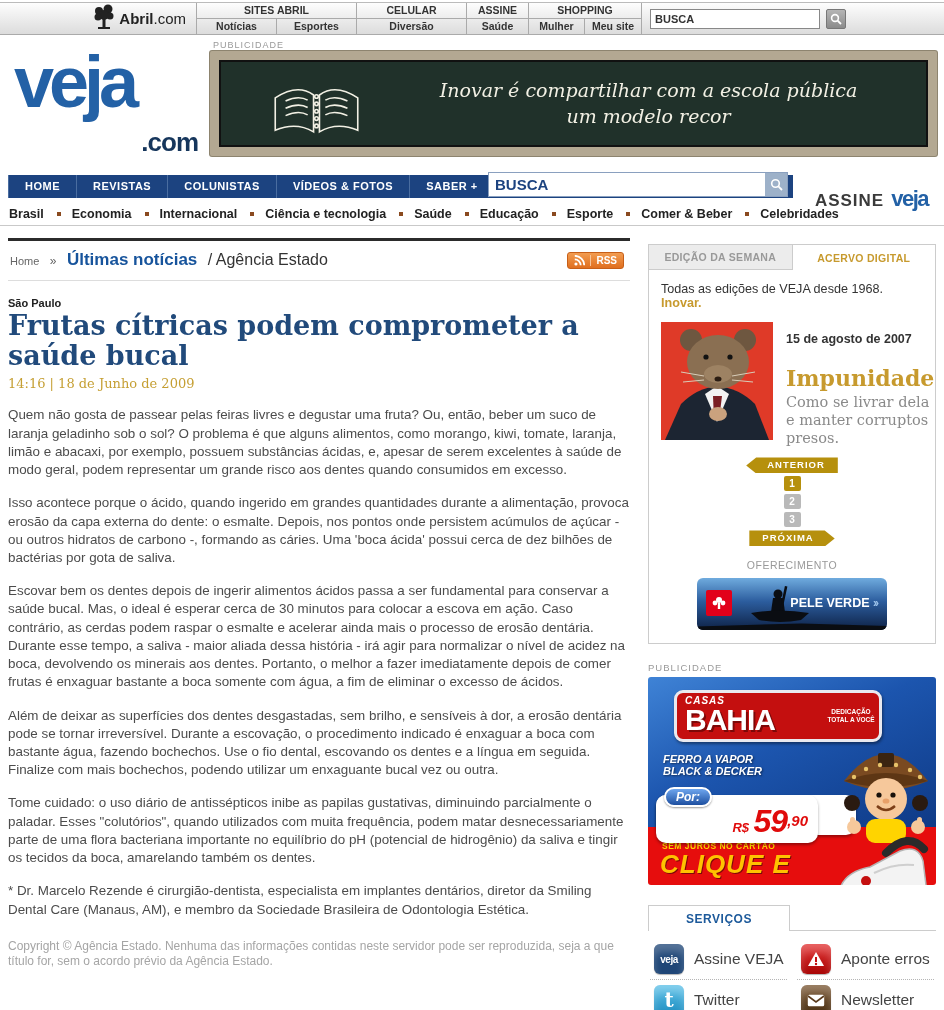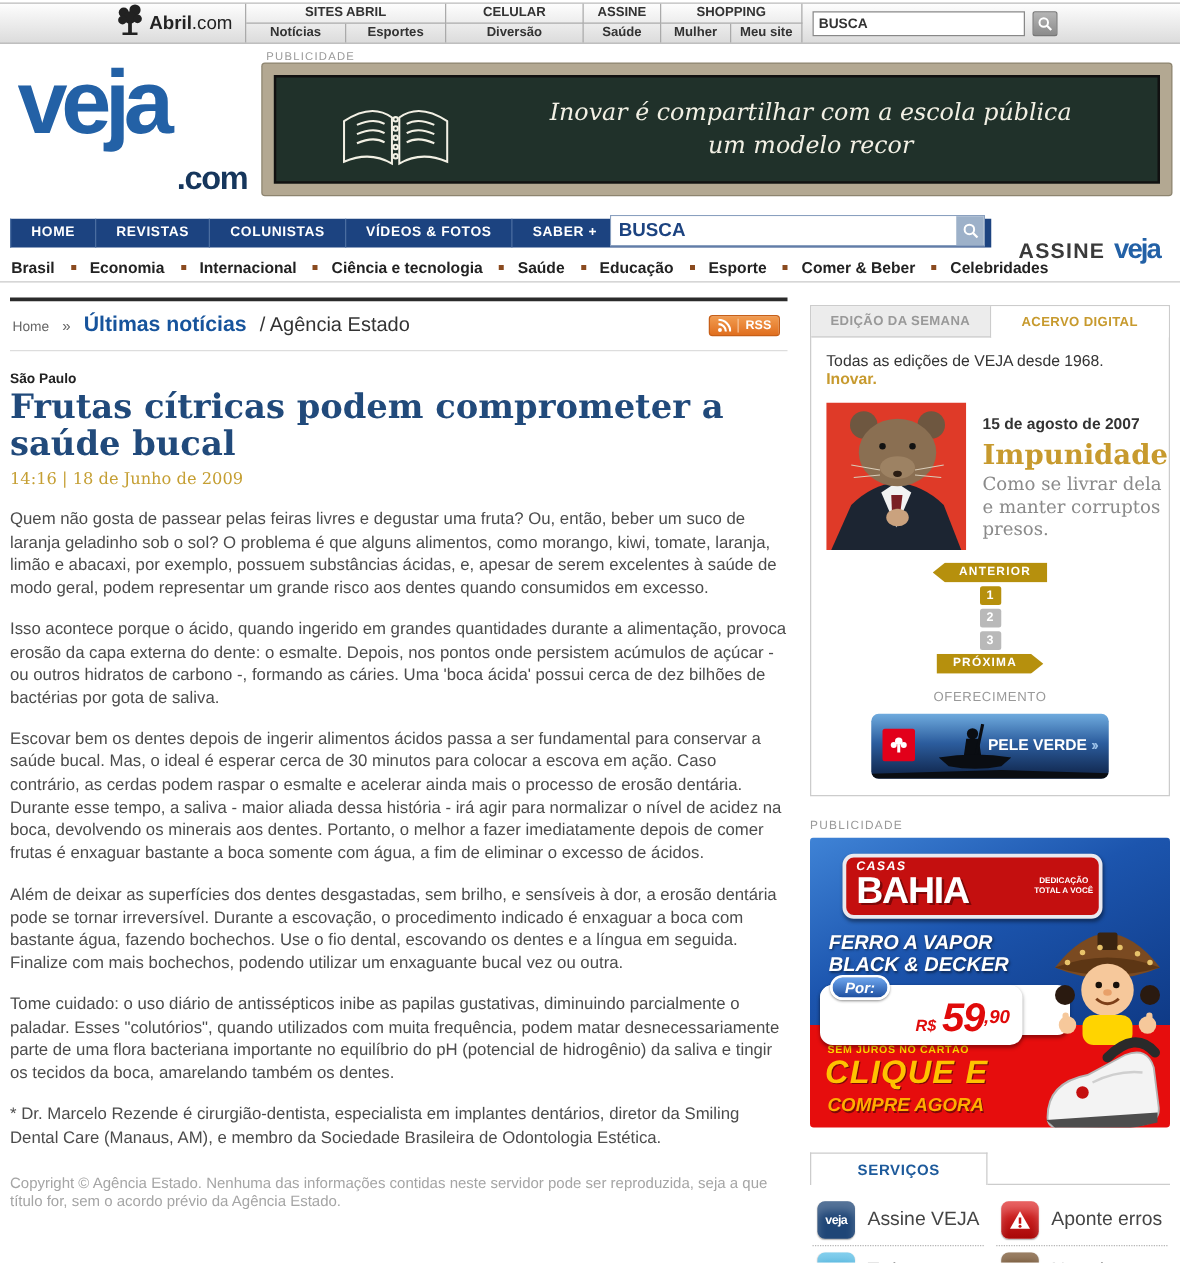--- a/index.html
+++ b/index.html
@@ -78,47 +78,47 @@
   .ed-tabs { display:flex; height:25px; }
   .ed-tab { flex:1; display:flex; align-items:center; justify-content:center; font-size:10.5px; font-weight:bold; letter-spacing:0.3px; cursor:pointer; }
   .ed-tab.inactive { background:#ececec; color:#999; border-right:1px solid #ccc; border-bottom:1px solid #ccc; }
   .ed-tab.active { background:#fff; color:#c79a2e; }
   .ed-intro { padding:12px 12px 8px 12px; font-size:12.6px; color:#333; }
   .ed-intro a { color:#c79a2e; font-weight:bold; text-decoration:none; cursor:pointer; }
   .ed-cover { display:flex; padding:4px 10px 0 12px; }
   .cover-art { width:112px; height:118px; flex:0 0 auto; cursor:pointer; }
   .cover-info { margin-left:13px; padding-top:10px; }
   .cover-date { font-size:12.5px; font-weight:bold; color:#333; }
-  .cover-title { font-family:"DejaVu Serif", serif; font-size:22px; font-weight:bold; color:#c79a2e; margin-top:5px; cursor:pointer; }
+  .cover-title { font-family:"DejaVu Serif", serif; font-size:22px; font-weight:bold; color:#c79a2e; margin-top:19px; cursor:pointer; }
   .cover-sub { font-family:"DejaVu Serif", serif; font-size:14.5px; color:#8a8a8a; line-height:1.25; margin-top:2px; }
   .pager { display:flex; align-items:center; justify-content:center; gap:3px; margin-top:10px;flex-direction:column; }
   .pg-prev, .pg-next { background:#b6900d; color:#fff; font-size:9.5px; font-weight:bold; letter-spacing:1px; line-height:16px; cursor:pointer; }
   .pg-prev { padding:0 13px 0 21px; clip-path:polygon(10px 0,100% 0,100% 100%,10px 100%,0 50%); }
   .pg-next { padding:0 21px 0 13px; clip-path:polygon(0 0,calc(100% - 10px) 0,100% 50%,calc(100% - 10px) 100%,0 100%); }
   .pg-num { width:17px; height:15px; border-radius:2px; color:#fff; font-size:10px; font-weight:bold; display:flex; align-items:center; justify-content:center; cursor:pointer; }
   .pg-num.on { background:#b6900d; }
   .pg-num.off { background:#b9b9b9; }
   .offer-label { text-align:center; font-size:10.5px; color:#999; letter-spacing:0.5px; margin-top:13px; }
   .pele-banner { width:190px; height:52px; margin:7px auto 13px auto; border-radius:6px; position:relative; overflow:hidden;
     background:linear-gradient(#6fabde 0%, #2c5d9e 45%, #0e2246 100%); cursor:pointer; }
   .pele-banner .strip { position:absolute; bottom:0; left:0; width:100%; height:10px; background:#0a0d12; clip-path:polygon(0 60%,55% 30%,100% 55%,100% 100%,0 100%); }
   .pele-logo { position:absolute; left:9px; top:12px; width:26px; height:26px; background:#e2001a; border-radius:2px; display:flex; align-items:center; justify-content:center; }
   .pele-text { position:absolute; right:10px; top:18px; font-size:12.5px; font-weight:bold; color:#fff; }
   .pele-text .arrows { color:#9cc1e8; font-size:12px; letter-spacing:-2px; }
 
   
   .pub2-label { font-size:9.5px; color:#999; letter-spacing:1px; margin:18px 0 4px 0; }
-  .cb-ad { width:288px; height:232px; position:relative; overflow:hidden; border-radius:3px; cursor:pointer; }
+  .cb-ad { width:288px; height:208px; position:relative; overflow:hidden; border-radius:3px; cursor:pointer; }
   .cb-top { position:absolute; top:0; left:0; width:100%; height:150px; background:linear-gradient(155deg,#3f83d6 0%,#1c55ae 45%,#0f3a86 100%); }
   .cb-logo { position:absolute; left:26px; top:13px; width:208px; height:52px; background:#c40f0f; border:3px solid #e9e9ef; border-radius:9px; box-shadow:1px 2px 3px rgba(0,0,0,.4); display:flex; }
   .cb-logo .left { flex:1; padding:2px 0 0 8px; }
   .cb-logo .casas { font-size:10px; font-weight:bold; font-style:italic; color:#fff; letter-spacing:1px; }
   .cb-logo .bahia { font-size:30px; font-weight:bold; color:#fff; letter-spacing:-1px; line-height:0.95; text-shadow:2px 2px 0 #7d0808; }
   .cb-logo .slogan { width:52px; font-size:6.5px; font-weight:bold; color:#fff; text-align:center; align-self:center; line-height:1.25; padding-right:4px; }
-  .cb-product { position:absolute; left:15px; top:76px; font-size:16px; line-height:1.1; font-weight:bold; font-style:italic; color:#fff; text-shadow:1px 1px 2px rgba(0,0,0,.5); }
+  .cb-product { position:absolute; left:15px; top:76px; font-size:11px; line-height:1.1; font-weight:bold; font-style:italic; color:#fff; text-shadow:1px 1px 2px rgba(0,0,0,.5); }
   .cb-price-panel { position:absolute; left:8px; top:118px; width:162px; height:48px; background:#fff; border-radius:10px; box-shadow:0 2px 3px rgba(0,0,0,.35); z-index:3; }
   .pill { background:linear-gradient(#6ea6ee,#1d4fa0); border:2px solid #fff; border-radius:12px; color:#fff; font-weight:bold; font-style:italic; box-shadow:0 1px 2px rgba(0,0,0,.4); }
   .cb-por { position:absolute; left:8px; top:-8px; font-size:12px; padding:1px 10px; }
   .cb-price { position:absolute; right:10px; top:8px; color:#e00b0b; font-style:italic; white-space:nowrap; }
   .cb-price .cur { font-size:13px; font-weight:bold; }
   .cb-price .int { font-size:32px; font-weight:bold; letter-spacing:-1px; }
   .cb-price .cents { font-size:15px; font-weight:bold; vertical-align:super; }
   .cb-bottom { position:absolute; top:150px; left:0; width:100%; height:100px; background:#e60d0d; }
   .cb-alt-panel { position:absolute; left:8px; top:-32px; width:200px; height:40px; background:#fff; border-radius:10px; box-shadow:0 2px 3px rgba(0,0,0,.35);
     display:flex; align-items:center; padding:0 6px; gap:5px; }

